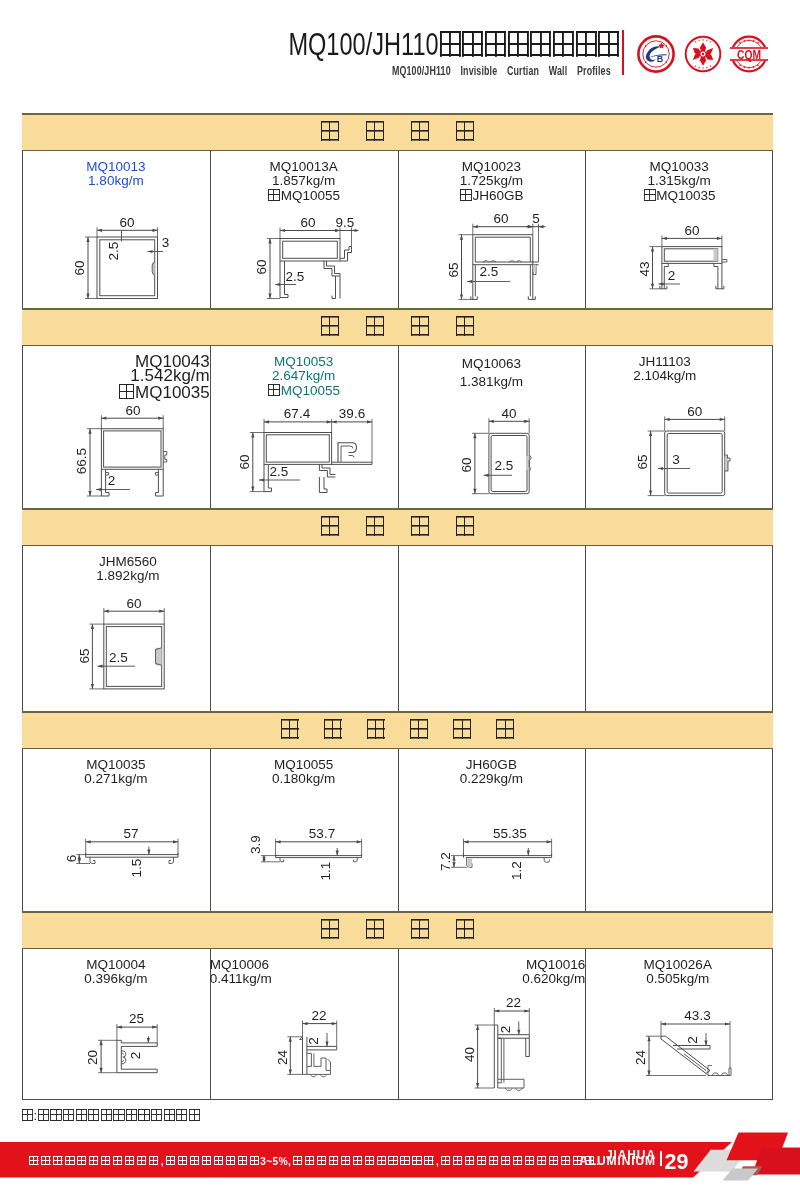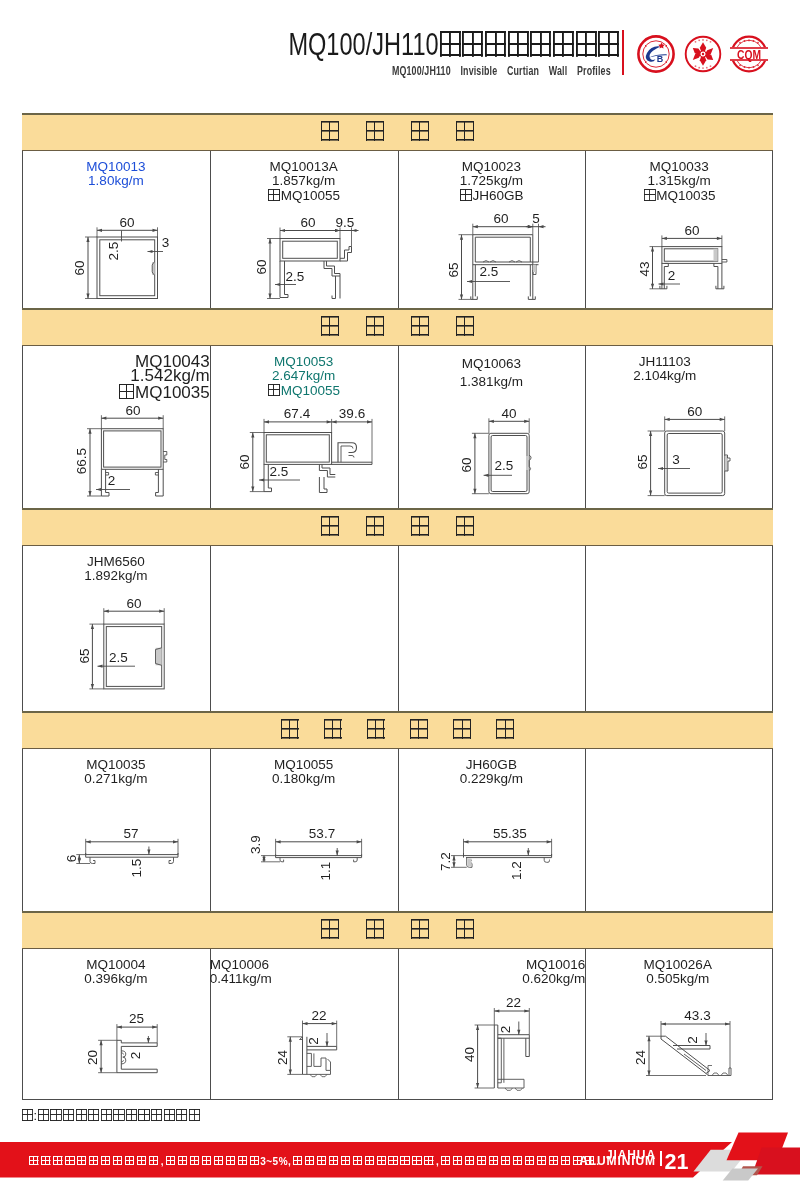--- a/index.html
+++ b/index.html
@@ -141,21 +141,21 @@
 <div class="abs" style="left:397.5px;top:948.5px;width:1px;height:151.5px;background:#4d4d4d"></div>
 <div class="abs" style="left:585.25px;top:948.5px;width:1px;height:151.5px;background:#4d4d4d"></div>
 <div class="abs" style="left:22px;top:159.5px;width:187.75px;text-align:center;font-size:13.5px;line-height:14.5px;color:#1d4ed8">MQ10013<br>1.80kg/m</div>
 <div class="abs" style="left:209.75px;top:159.5px;width:187.75px;text-align:center;font-size:13.5px;line-height:14.5px;color:#1f1f1f">MQ10013A<br>1.857kg/m<br><i class="c"></i>MQ10055</div>
 <div class="abs" style="left:397.5px;top:159.5px;width:187.75px;text-align:center;font-size:13.5px;line-height:14.5px;color:#1f1f1f">MQ10023<br>1.725kg/m<br><i class="c"></i>JH60GB</div>
 <div class="abs" style="left:585.25px;top:159.5px;width:187.75px;text-align:center;font-size:13.5px;line-height:14.5px;color:#1f1f1f">MQ10033<br>1.315kg/m<br><i class="c"></i>MQ10035</div>
 <div class="abs" style="left:22px;top:354.5px;width:187.75px;text-align:right;font-size:17px;line-height:14.5px;color:#1f1f1f">MQ10043<br>1.542kg/m<br><i class="c"></i>MQ10035</div>
 <div class="abs" style="left:209.75px;top:354.5px;width:187.75px;text-align:center;font-size:13.5px;line-height:14.5px;color:#0f766e">MQ10053<br>2.647kg/m<br><i class="c"></i>MQ10055</div>
 <div class="abs" style="left:397.5px;top:354.5px;width:187.75px;text-align:center;font-size:13.5px;line-height:18px;color:#1f1f1f">MQ10063<br>1.381kg/m</div>
 <div class="abs" style="left:585.25px;top:354.5px;width:159px;text-align:center;font-size:13.5px;line-height:14.5px;color:#1f1f1f">JH11103<br>2.104kg/m</div>
-<div class="abs" style="left:22px;top:554.5px;width:187.75px;text-align:center;font-size:13.5px;line-height:14.5px;color:#1f1f1f">JHM6560<br>1.892kg/m</div>
+<div class="abs" style="left:34px;top:554.5px;width:187.75px;text-align:center;font-size:13.5px;line-height:14.5px;color:#1f1f1f">JHM6560<br>1.892kg/m</div>
 <div class="abs" style="left:22px;top:757.5px;width:187.75px;text-align:center;font-size:13.5px;line-height:14.5px;color:#1f1f1f">MQ10035<br>0.271kg/m</div>
 <div class="abs" style="left:209.75px;top:757.5px;width:187.75px;text-align:center;font-size:13.5px;line-height:14.5px;color:#1f1f1f">MQ10055<br>0.180kg/m</div>
 <div class="abs" style="left:397.5px;top:757.5px;width:187.75px;text-align:center;font-size:13.5px;line-height:14.5px;color:#1f1f1f">JH60GB<br>0.229kg/m</div>
 <div class="abs" style="left:22px;top:957.5px;width:187.75px;text-align:center;font-size:13.5px;line-height:14.5px;color:#1f1f1f">MQ10004<br>0.396kg/m</div>
 <div class="abs" style="left:209.75px;top:957.5px;width:187.75px;text-align:left;font-size:13.5px;line-height:14.5px;color:#1f1f1f">MQ10006<br>0.411kg/m</div>
 <div class="abs" style="left:397.5px;top:957.5px;width:187.75px;text-align:right;font-size:13.5px;line-height:14.5px;color:#1f1f1f">MQ10016<br>0.620kg/m</div>
 <div class="abs" style="left:585.25px;top:957.5px;width:185px;text-align:center;font-size:13.5px;line-height:14.5px;color:#1f1f1f">MQ10026A<br>0.505kg/m</div>
 
 <svg class="abs" style="left:0;top:0" width="800" height="1200" viewBox="0 0 800 1200" font-family="Liberation Sans,sans-serif">
 
@@ -619,13 +619,13 @@
 </svg>
 
 <div class="abs" style="left:28px;top:1155.5px;font-size:10px;color:#fff;white-space:nowrap;font-weight:bold">
 <span><i class="cw"></i><i class="cw"></i><i class="cw"></i><i class="cw"></i><i class="cw"></i><i class="cw"></i><i class="cw"></i><i class="cw"></i><i class="cw"></i><i class="cw"></i><i class="cw"></i></span><span style="margin:0 1px">,</span><span><i class="cw"></i><i class="cw"></i><i class="cw"></i><i class="cw"></i><i class="cw"></i><i class="cw"></i><i class="cw"></i><i class="cw"></i></span><span style="letter-spacing:0.5px">3~5%,</span><span><i class="cw"></i><i class="cw"></i><i class="cw"></i><i class="cw"></i><i class="cw"></i><i class="cw"></i><i class="cw"></i><i class="cw"></i><i class="cw"></i><i class="cw"></i><i class="cw"></i><i class="cw"></i></span><span style="margin:0 1px">,</span><span><i class="cw"></i><i class="cw"></i><i class="cw"></i><i class="cw"></i><i class="cw"></i><i class="cw"></i><i class="cw"></i><i class="cw"></i><i class="cw"></i><i class="cw"></i><i class="cw"></i><i class="cw"></i><i class="cw"></i></span><span style="margin:0 1px">.</span>
 </div>
 
 <div class="abs" style="left:456px;top:1151.5px;width:200px;text-align:right;color:#fff;font-weight:bold;font-size:12px;line-height:6.4px;letter-spacing:0.9px">JIAHUA<br>ALUMINIUM</div>
 
 <div class="abs" style="left:659.5px;top:1150.5px;width:2.2px;height:15.5px;background:#fff"></div>
 
-<div class="abs" style="left:664.5px;top:1150px;color:#fff;font-weight:bold;font-size:21.5px">21</div>
+<div class="abs" style="left:664.5px;top:1150px;color:#fff;font-weight:bold;font-size:21.5px">29</div>
 
 </body></html>

